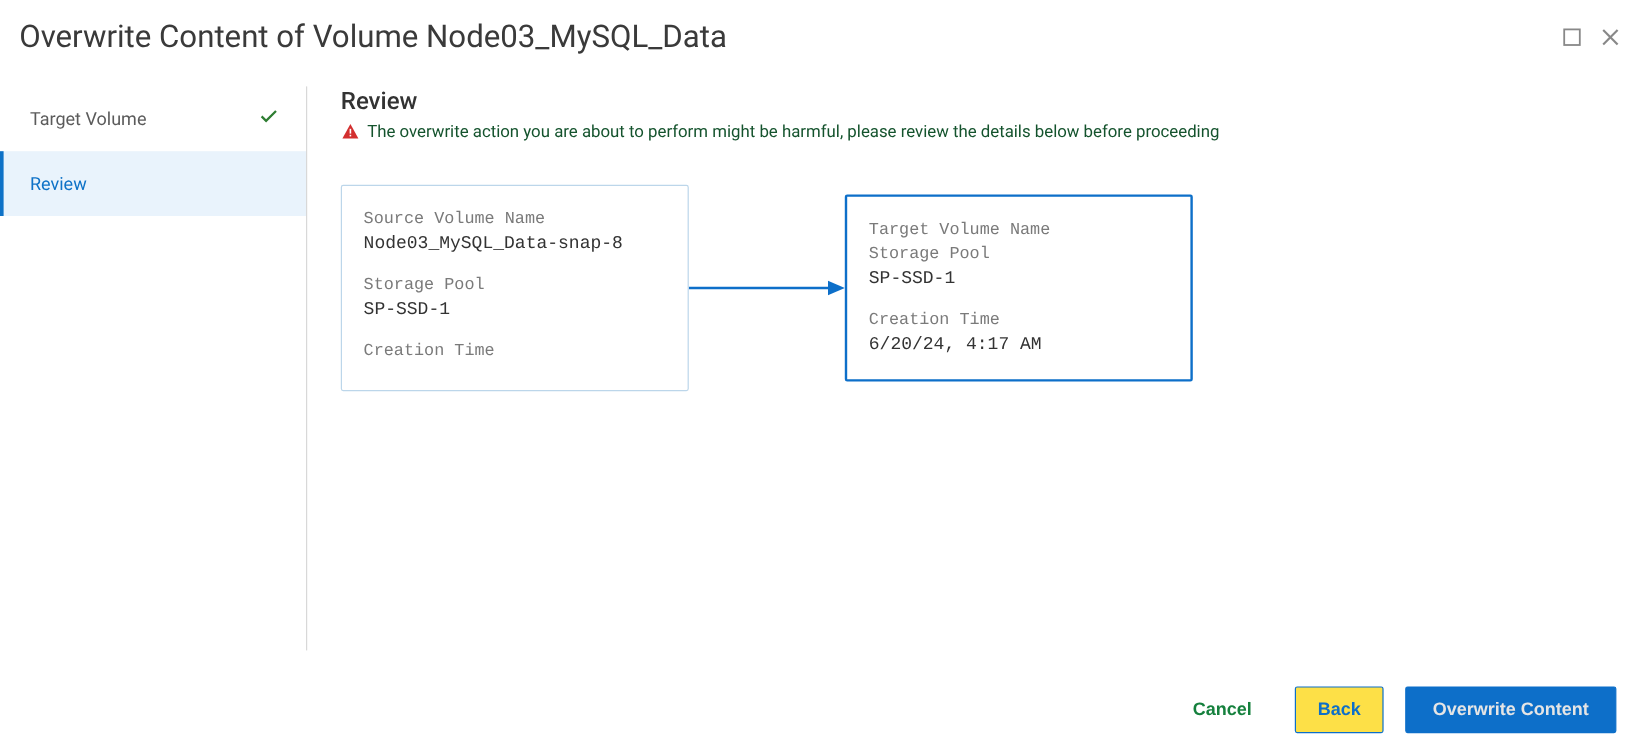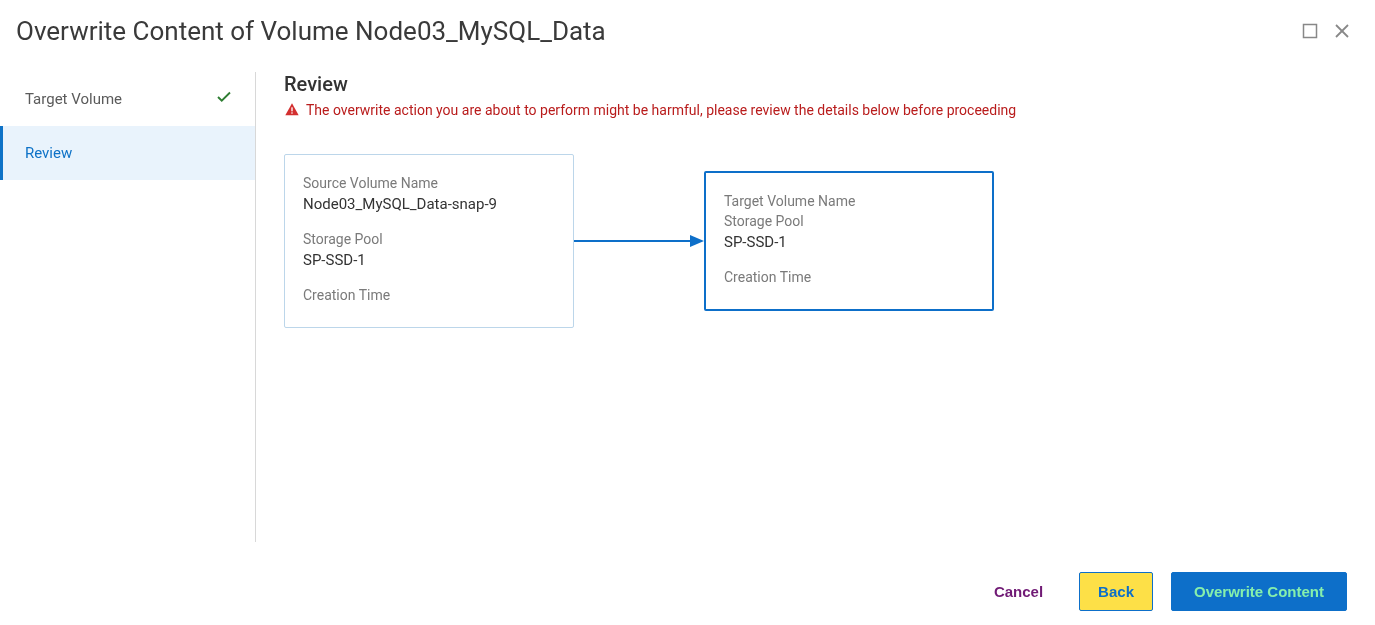--- a/index.html
+++ b/index.html
@@ -70,32 +70,33 @@
     .review-title {
       font-size: 20px;
       font-weight: 500;
       color: #333;
       margin-bottom: 6px;
     }
     .warning {
       display: flex;
       align-items: center;
       gap: 6px;
-      color: #b91c1c;
+      color: #14532d;
       font-size: 14px;
       margin-bottom: 36px;
       text-align: center;
     }
     .warning .tri-icon {
       width: 16px; height: 16px;
     }
     .cards-row {
       display: flex;
       align-items: center;
       gap: 0;
+      font-family: Liberation Mono, monospace;
     }
     .card {
       width: 290px;
       border: 1px solid #bcd6ea;
       border-radius: 2px;
       padding: 20px 18px;
       font-size: 15px;
     }
     .card.target {
       border: 2px solid #0d6fc9;
@@ -126,33 +127,33 @@
     }
     .btn {
       font-size: 15px;
       padding: 10px 18px;
       cursor: pointer;
       border-radius: 2px;
     }
     .btn-cancel {
       background: none;
       border: none;
-      color: #701a75;
+      color: #15803d;
       font-weight: 600;
     }
     .btn-back {
       background: #fde047;
       border: 1.5px solid #0d6fc9;
       color: #0d6fc9;
       font-weight: 600;
     }
     .btn-primary {
       background: #0d6fc9;
       border: 1px solid #0d6fc9;
-      color: #86efac;
+      color: #e5e5e5;
       font-weight: 600;
       padding: 10px 22px;
     }
   </style>
 </head>
 <body>
 
 <div class="dialog-header">
   <div class="dialog-title">Overwrite Content of Volume Node03_MySQL_Data</div>
   <div class="header-icons">
@@ -194,38 +195,39 @@
             <rect x="11" y="8" width="2" height="6" fill="#fff"></rect>
             <rect x="11" y="15.5" width="2" height="2" fill="#fff"></rect>
           </svg>
       </span>
       <span>The overwrite action you are about to perform might be harmful, please review the details below before proceeding</span>
     </div>
 
     <div class="cards-row">
       <div class="card">
         <div class="label">Source Volume Name</div>
-        <div class="value">Node03_MySQL_Data-snap-9</div>
+        <div class="value">Node03_MySQL_Data-snap-8</div>
         <div class="label">Storage Pool</div>
         <div class="value">SP-SSD-1</div>
         <div class="label">Creation Time</div>
       </div>
 
       <div class="arrow-cell">
         <svg viewBox="0 0 130 20" width="130" height="20">
           <line x1="0" y1="10" x2="118" y2="10" stroke="#0d6fc9" stroke-width="2"></line>
           <polygon points="130,10 116,4 116,16" fill="#0d6fc9"></polygon>
         </svg>
       </div>
 
       <div class="card target">
         <div class="label">Target Volume Name</div>
         <div class="label">Storage Pool</div>
         <div class="value">SP-SSD-1</div>
         <div class="label">Creation Time</div>
+        <div class="value">6/20/24, 4:17 AM</div>
       </div>
     </div>
   </div>
 </div>
 
 <div class="footer">
   <button class="btn btn-cancel">Cancel</button>
   <button class="btn btn-back">Back</button>
   <button class="btn btn-primary">Overwrite Content</button>
 </div>

